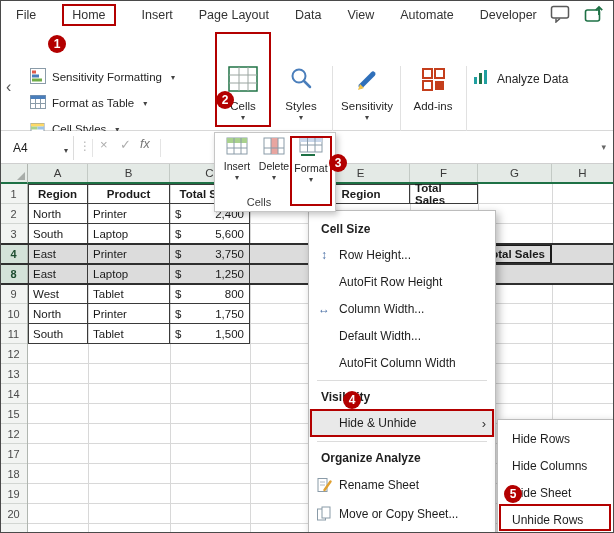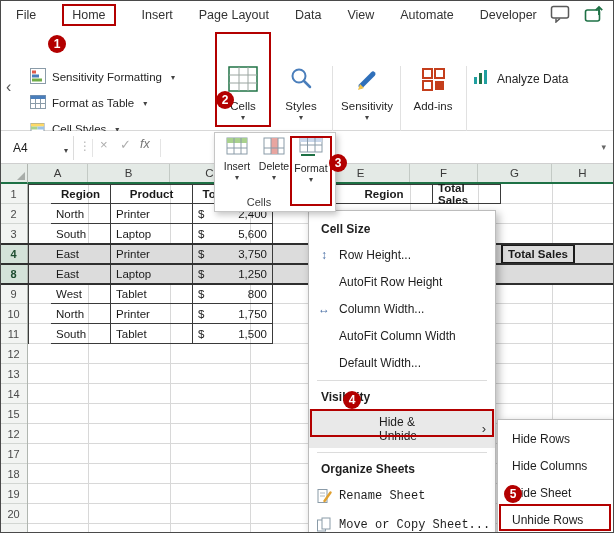--- a/index.html
+++ b/index.html
@@ -65,21 +65,21 @@
   .grid-bg { position:absolute; left:28px; right:0; top:20px; bottom:0;
              background:repeating-linear-gradient(to bottom, transparent 0 19px, #d8d8d8 19px 20px); }
   .vline { position:absolute; top:20px; bottom:0; width:1px; background:#d8d8d8; }
 
   .selstrip { position:absolute; left:28px; right:0; height:20px; background:#dcdcdc; z-index:1; }
   .selline { position:absolute; left:0; right:0; height:2px; background:#2f2f2f; z-index:4; }
   .tframe { position:absolute; left:28px; top:20px; width:222px; height:160px;
             border-left:1px solid #3a3a3a; border-top:1px solid #3a3a3a; z-index:2; pointer-events:none; }
 
   .cell { position:absolute; height:20px; display:flex; align-items:center; font-size:11.5px;
-          color:#1a1a1a; padding:0 5px; z-index:3;margin-left:23px; }
+          color:#1a1a1a; padding:0 5px; z-index:3; }
   .cA{left:28px;width:60px}.cB{left:88px;width:82px}.cC{left:170px;width:80px}
   .cE{left:312px;width:98px}.cF{left:410px;width:68px}.cG{left:478px;width:74px}
   .rw1{top:20px}.rw2{top:40px}.rw3{top:60px}.rw4{top:80px}
   .rw8{top:100px}.rw9{top:120px}.rw10{top:140px}.rw11{top:160px}
   .tcell { border-right:1px solid #3a3a3a; border-bottom:1px solid #3a3a3a; }
   .hdr { font-weight:bold; justify-content:center; }
   .money { justify-content:space-between; }
   .sidecell { border:1px solid #3a3a3a; font-weight:bold; justify-content:center; }
   .noleft { border-left:none; }
   .g4 { border:2px solid #1b1b1b; font-weight:bold; justify-content:center; }
@@ -97,21 +97,21 @@
   .fmt-menu { position:absolute; left:308px; top:210px; width:188px; height:330px; background:#fff;
               border:1px solid #bcbcbc; box-shadow:3px 3px 8px rgba(0,0,0,.28); z-index:15;
               padding-top:6px; font-size:12px; color:#1e1e1e; }
   .m-head { height:24px; display:flex; align-items:center; padding-left:12px; font-weight:bold; }
   .m-item { height:27px; display:flex; align-items:center; }
   .m-gutter { width:30px; display:flex; align-items:center; justify-content:center;
               color:#4a6fa5; font-size:12px; flex:none; }
   .m-sep { height:1px; background:#dcdcdc; margin:4px 8px; }
   .m-hot { background:#e9e9e9; position:relative; }
   .m-arrow { margin-left:auto; margin-right:9px; font-size:13px; color:#333; }
-  .m-tall { height:29px;font-family:Liberation Mono, monospace; }
+  .m-tall { height:29px; }
 
   
   .sub-menu { position:absolute; left:497px; top:419px; width:117px; height:116px; background:#fff;
               border:1px solid #bcbcbc; box-shadow:3px 3px 8px rgba(0,0,0,.28); z-index:18;
               padding-top:5px; font-size:12px; color:#1e1e1e; }
   .s-item { height:27px; display:flex; align-items:center; padding-left:14px; }
 
   
   .redbox { position:absolute; border:2px solid #b30000; z-index:35; pointer-events:none; }
   .step { position:absolute; width:18px; height:18px; border-radius:50%; background:#b30000; color:#fff;
@@ -441,35 +441,35 @@
     <div class="m-item">
       <span class="m-gutter"></span>
       <span>AutoFit Row Height</span>
     </div>
     <div class="m-item">
       <span class="m-gutter">↔</span>
       <span>Column Width...</span>
     </div>
     <div class="m-item">
       <span class="m-gutter"></span>
-      <span>AutoFit Column Width</span>
+      <span>Default Width...</span>
     </div>
     <div class="m-item">
       <span class="m-gutter"></span>
-      <span>Default Width...</span>
+      <span>AutoFit Column Width</span>
     </div>
     <div class="m-sep"></div>
     <div class="m-head">Visibility</div>
-    <div class="m-item m-hot" style="height:39px;gap:40px;">
+    <div class="m-item m-hot" style="height:28px;">
       <span class="m-gutter"></span>
       <span>Hide &amp; Unhide</span>
       <span class="m-arrow">›</span>
     </div>
     <div class="m-sep"></div>
-    <div class="m-head">Organize Sheets</div>
+    <div class="m-head">Organize Analyze</div>
     <div class="m-item m-tall">
       <span class="m-gutter">
         <svg viewBox="0 0 16 16" width="16" height="16">
             <rect x="2" y="1.5" width="9" height="13" fill="#fff" stroke="#8a9ba8"></rect>
             <line x1="4" y1="5" x2="9" y2="5" stroke="#b0b8c0"></line>
             <line x1="4" y1="8" x2="9" y2="8" stroke="#b0b8c0"></line>
             <line x1="14.5" y1="4.5" x2="8.5" y2="13" stroke="#e0a030" stroke-width="2.4" stroke-linecap="round"></line>
           </svg>
       </span>
       <span>Rename Sheet</span>

